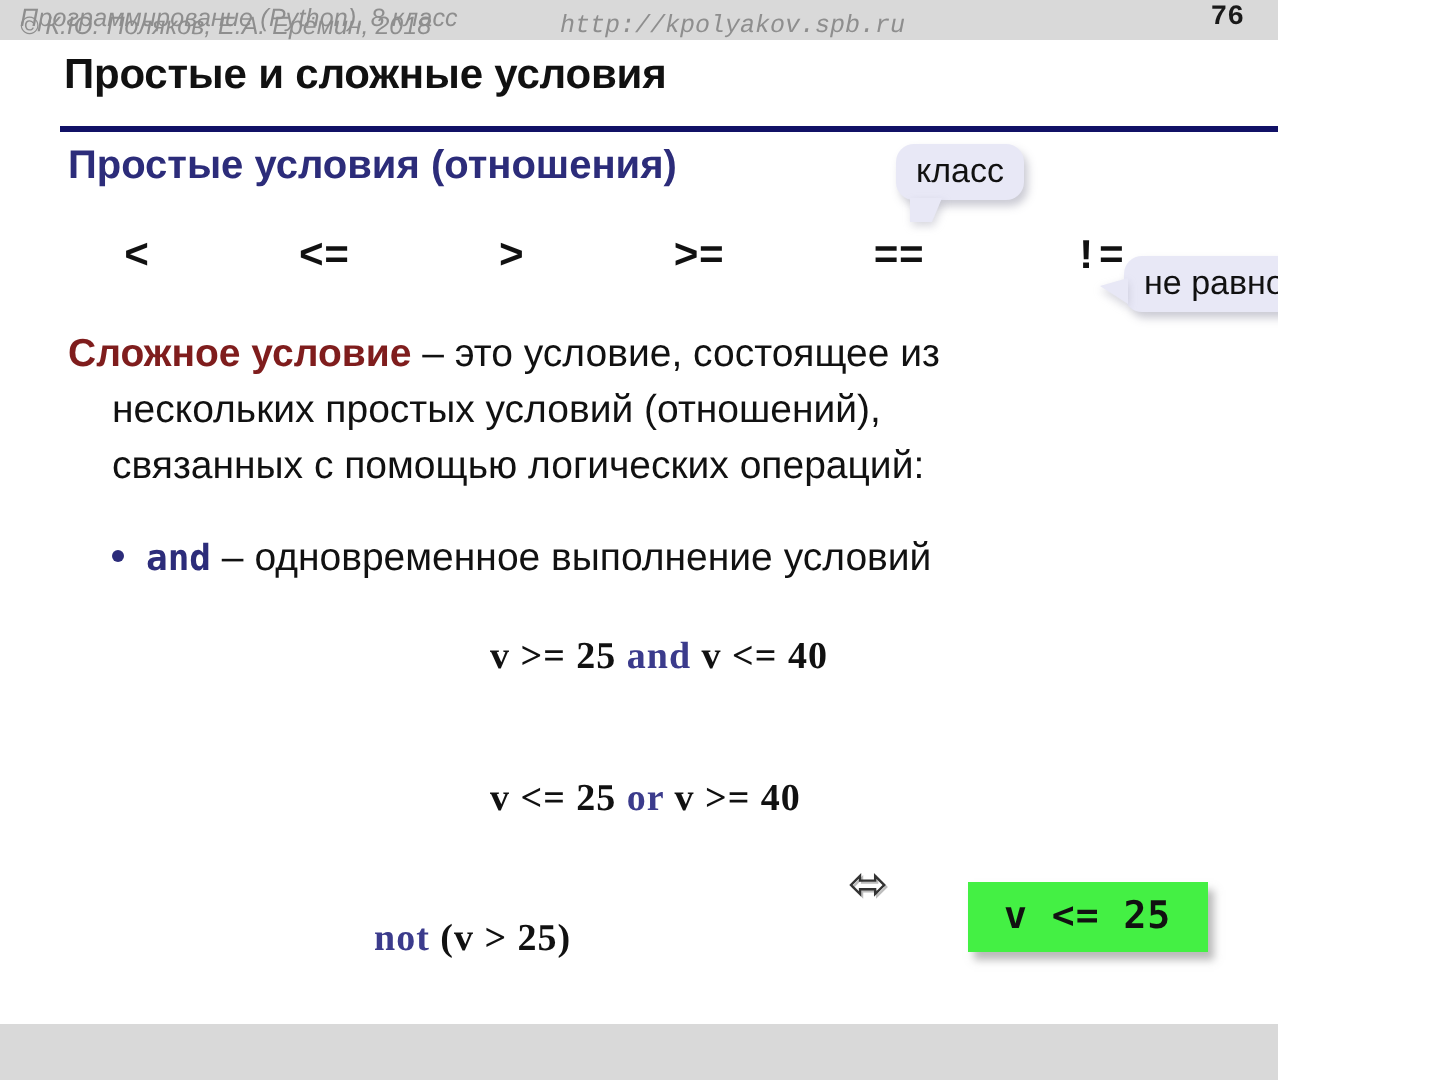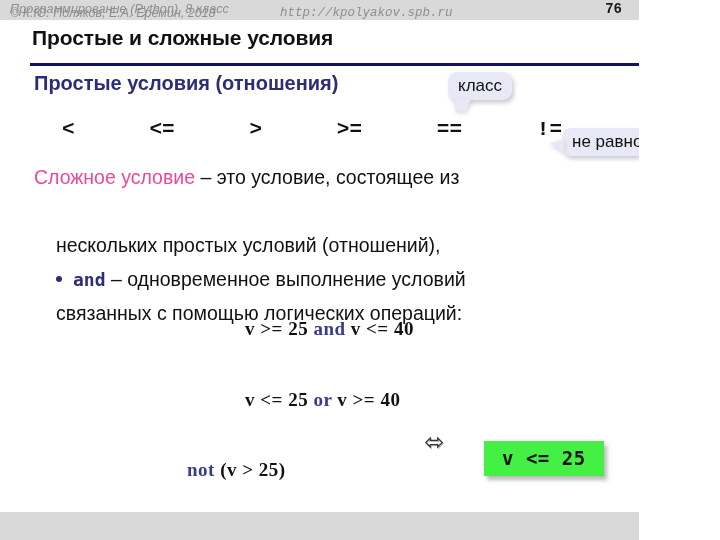--- a/index.html
+++ b/index.html
@@ -127,25 +127,25 @@
     position: absolute;
     left: 34px; top: 163px;
     width: 600px;
     font-family: "Liberation Sans", sans-serif;
     font-size: 19.5px;
     color: #111111;
     line-height: 28px;
     text-indent: 0;
   }
   .definition .term {
-    color: #ec4899;
-    font-weight: normal;
+    color: #7f1d1d;
+    font-weight: bold;
   }
   .defline { display: block; }
-  .defline.indent { padding-left: 22px; margin-top: 40px; }
+  .defline.indent { padding-left: 22px; }
 
   
   .bullet-row {
     position: absolute;
     left: 56px;
     font-family: "Liberation Sans", sans-serif;
     font-size: 19.5px;
     color: #111111;
     white-space: nowrap;
   }

